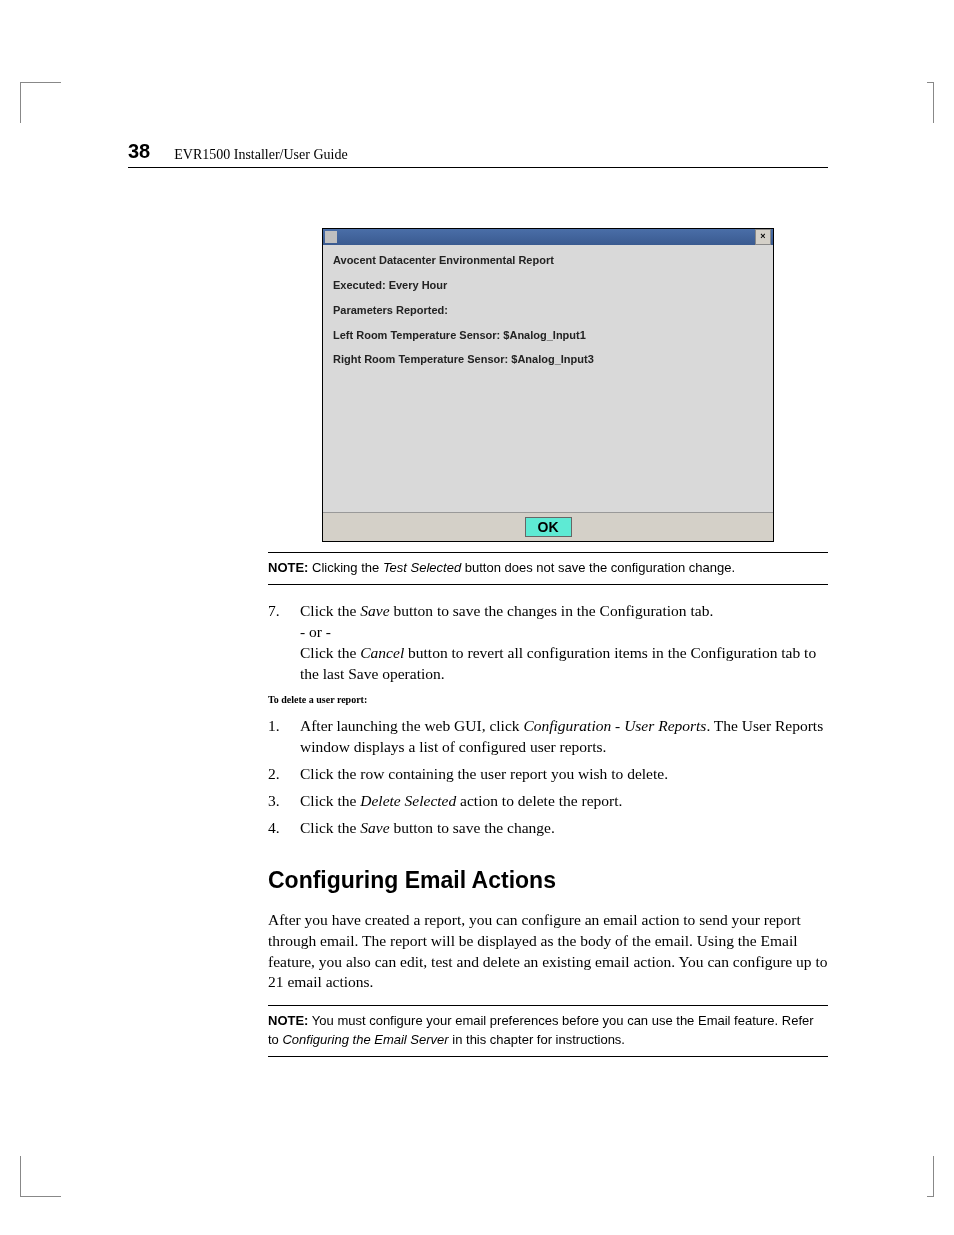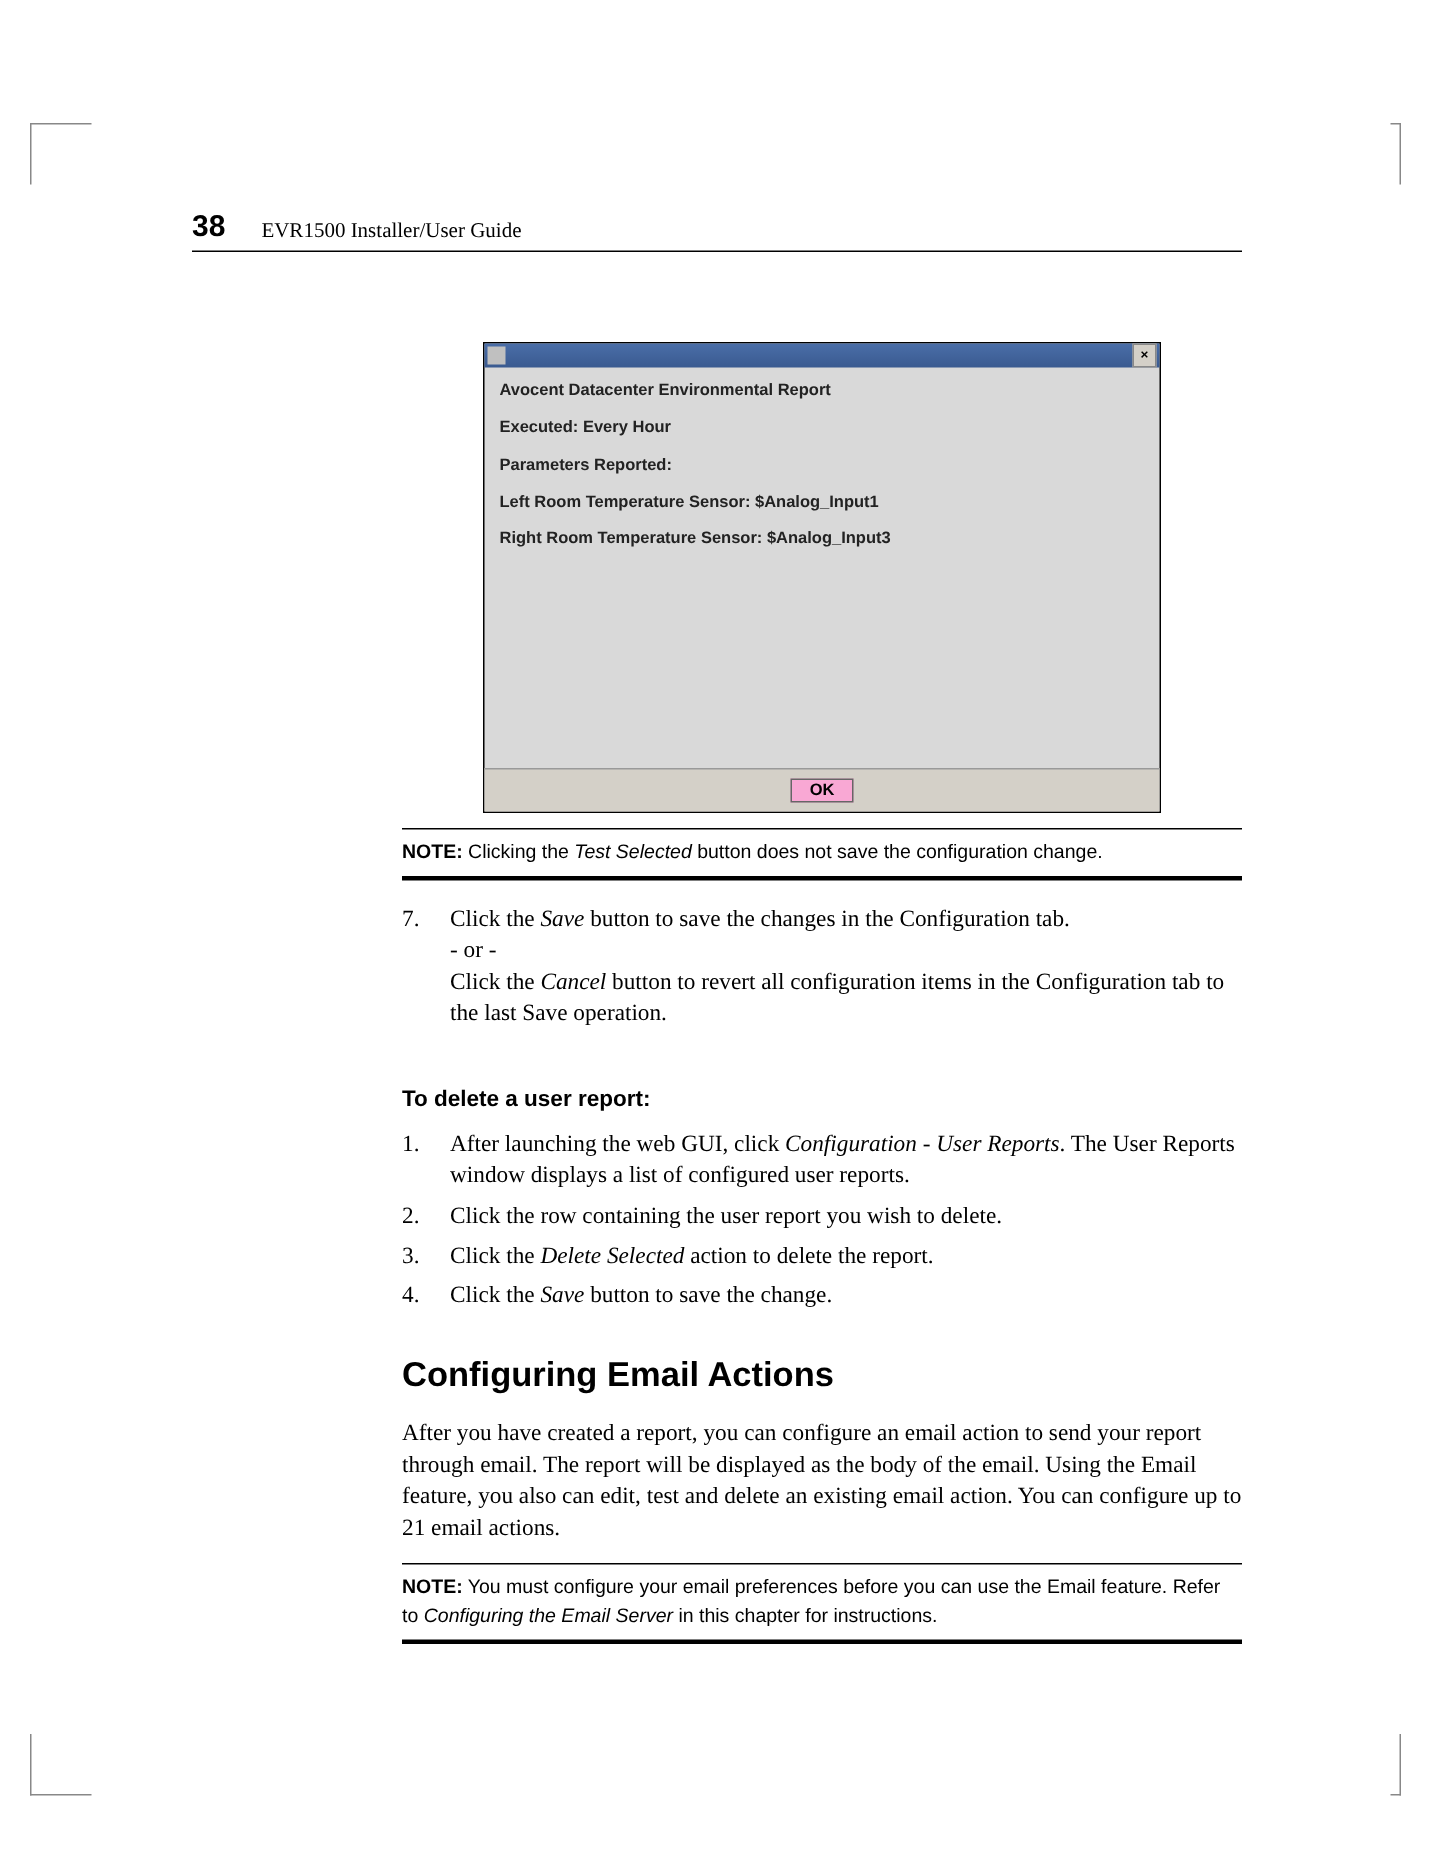--- a/index.html
+++ b/index.html
@@ -57,32 +57,32 @@
     color:#000;font-weight:bold;
   }
   .fig-body{padding:8px 10px;font-size:11px;color:#222;font-weight:bold;}
   .fig-body p{margin:0 0 10px 0;}
   .fig-btnbar{
     position:absolute;bottom:0;left:0;right:0;height:28px;
     background:#d4d0c8;border-top:1px solid #999;
     display:flex;align-items:center;justify-content:center;
   }
   .fig-ok{
-    font-size:11px;padding:1px 12px;background:#f9a8d4;
+    font-size:14px;padding:1px 12px;background:#5eead4;
     border:1px solid #666;font-family:Arial;font-weight:bold;
   }
   .fig-caption{font-family:Arial,Helvetica,sans-serif;font-weight:bold;font-size:13px;margin:6px 0 18px 0;}
-  .note-box{border-top:1px solid #000;border-bottom:3px solid #000000;padding:6px 0;margin:10px 0 16px 0;font-family:Arial,Helvetica,sans-serif;font-size:13px;line-height:1.45;}
+  .note-box{border-top:1px solid #000;border-bottom:1px solid #000000;padding:6px 0;margin:10px 0 16px 0;font-family:Arial,Helvetica,sans-serif;font-size:13px;line-height:1.45;}
   .note-box strong{font-weight:bold;}
   .note-box em{font-style:italic;}
   .ol-item{display:flex;margin:6px 0;}
   .ol-num{width:32px;flex-shrink:0;}
   .ol-body{flex:1;}
   .ol-body em{font-style:italic;}
-  .subhead{font-family:Liberation Sans, sans-serif;font-weight:bold;font-size:15px;margin:36px 0 10px 0;}
+  .subhead{font-family:Liberation Serif, serif;font-weight:bold;font-size:10px;margin:8px 0 10px 0;}
   h2.section{font-family:Arial,Helvetica,sans-serif;font-weight:bold;font-size:23px;margin:26px 0 14px 0;}
   .para{margin:0 0 12px 0;}
 </style>
 </head>
 <body>
 
 <div class="crop-tl"></div>
 <div class="crop-tr"></div>
 <div class="crop-bl"></div>
 <div class="crop-br"></div>

